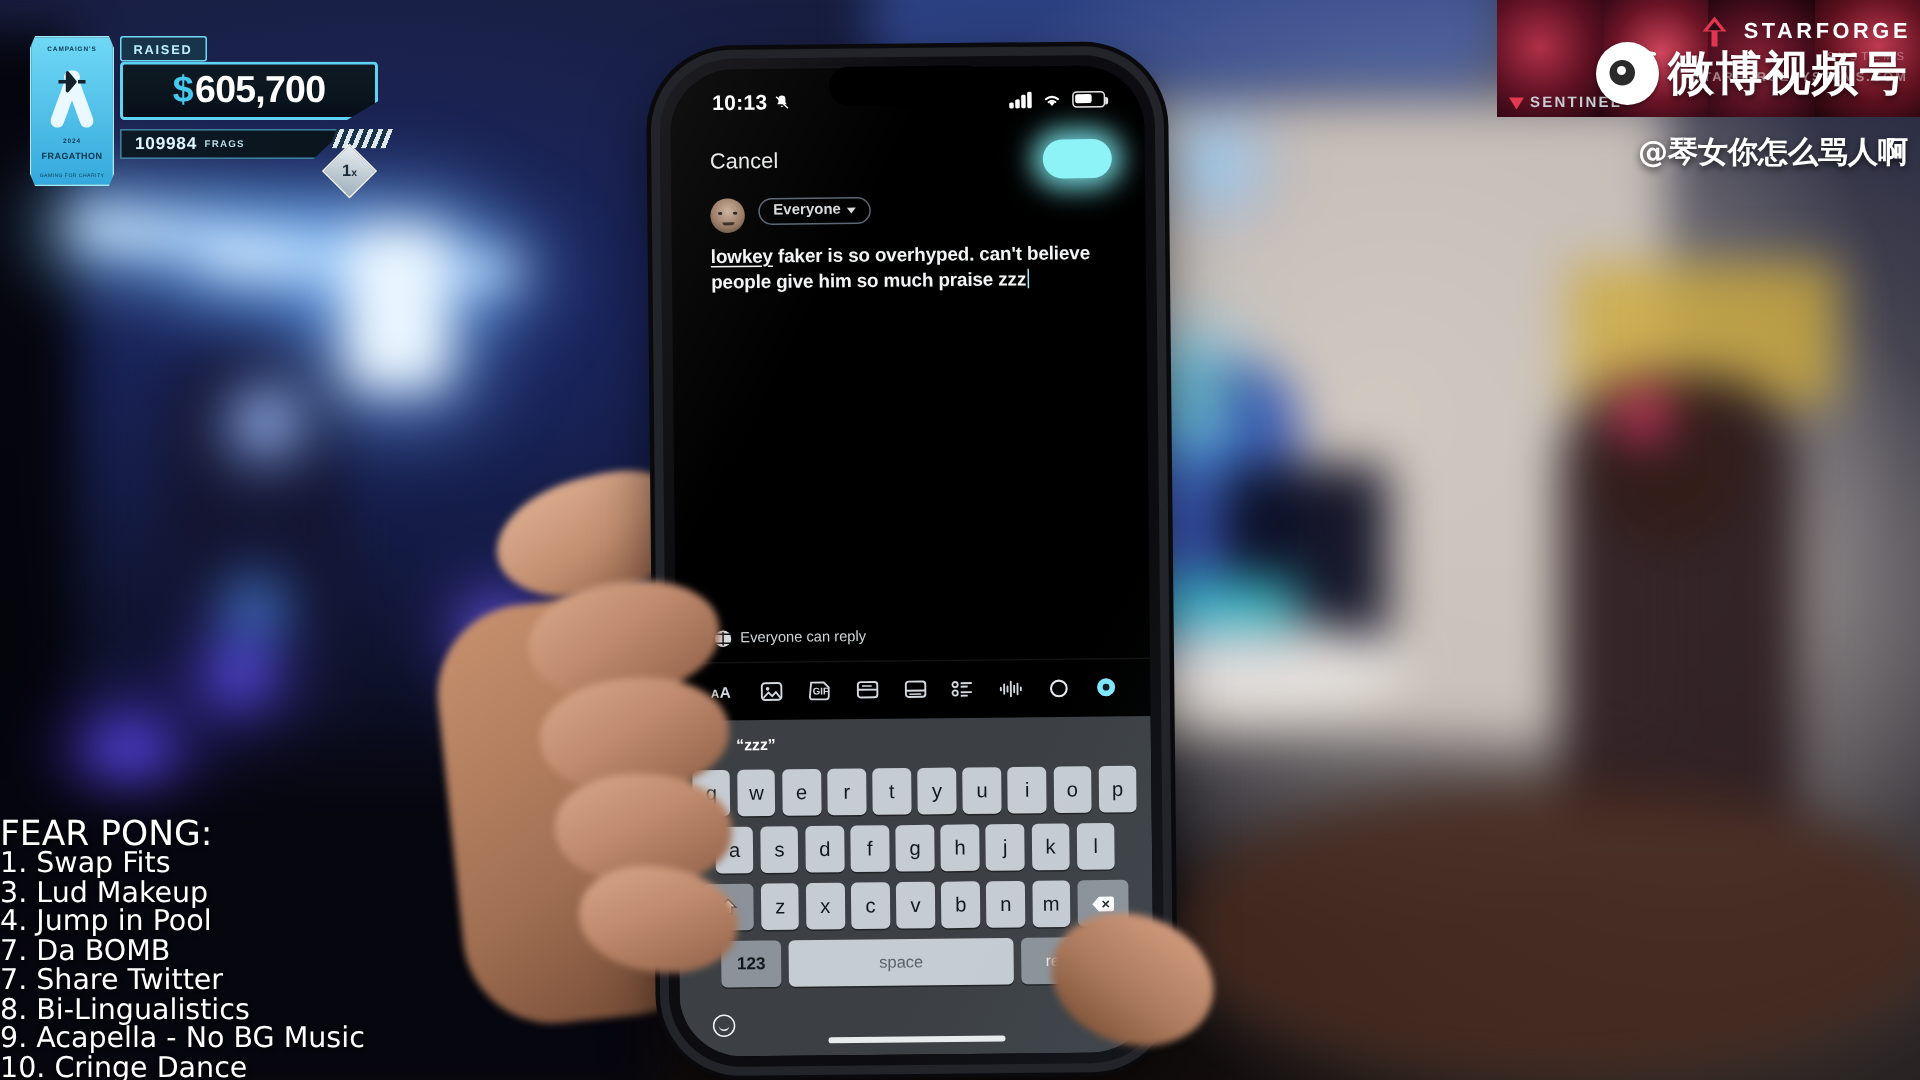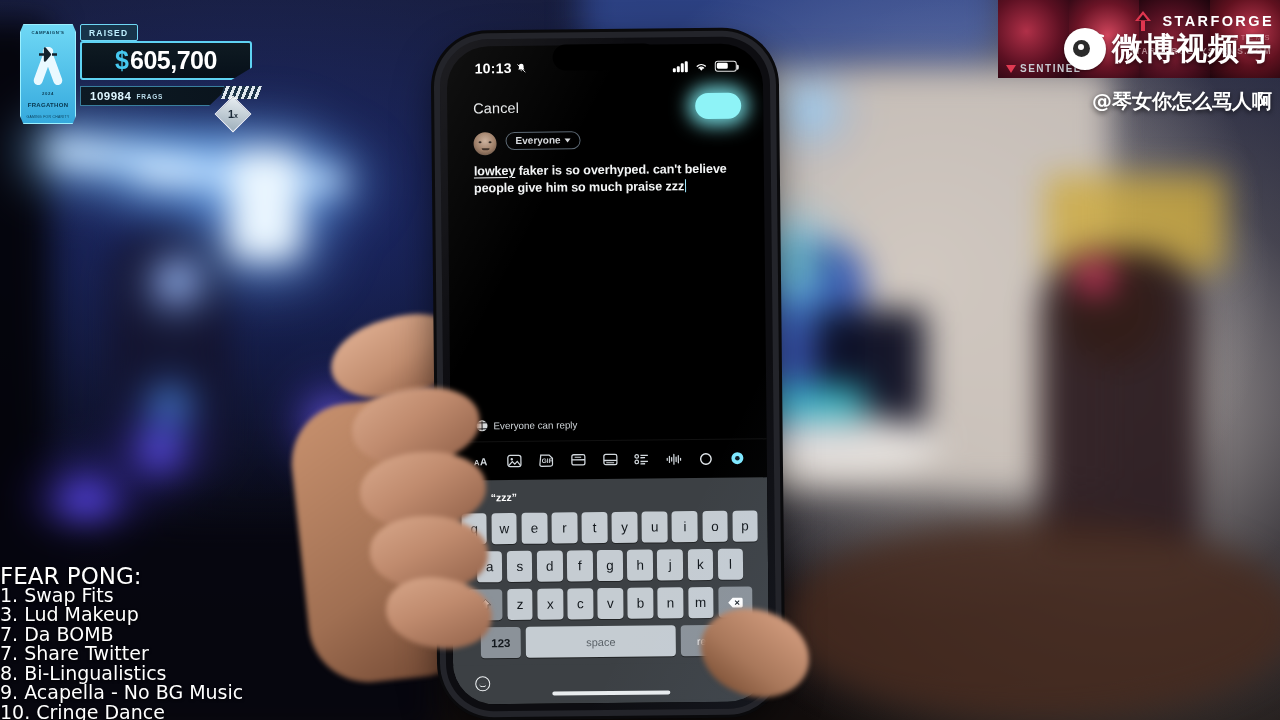--- a/index.html
+++ b/index.html
@@ -565,19 +565,20 @@
   </span>
   <span class="wb-text">微博视频号</span>
 </div>
 <div id="weibo-handle">@琴女你怎么骂人啊</div>
 
 <div id="fearpong">
   <div class="hdr">FEAR PONG:</div>
   <ul>
     <li>1. Swap Fits</li>
     <li>3. Lud Makeup</li>
+    <li>4. Jump in Pool</li>
     <li>7. Da BOMB</li>
     <li>7. Share Twitter</li>
     <li>8. Bi-Lingualistics</li>
     <li>9. Acapella - No BG Music</li>
     <li>10. Cringe Dance</li>
   </ul>
 </div>
 
 </body></html>

